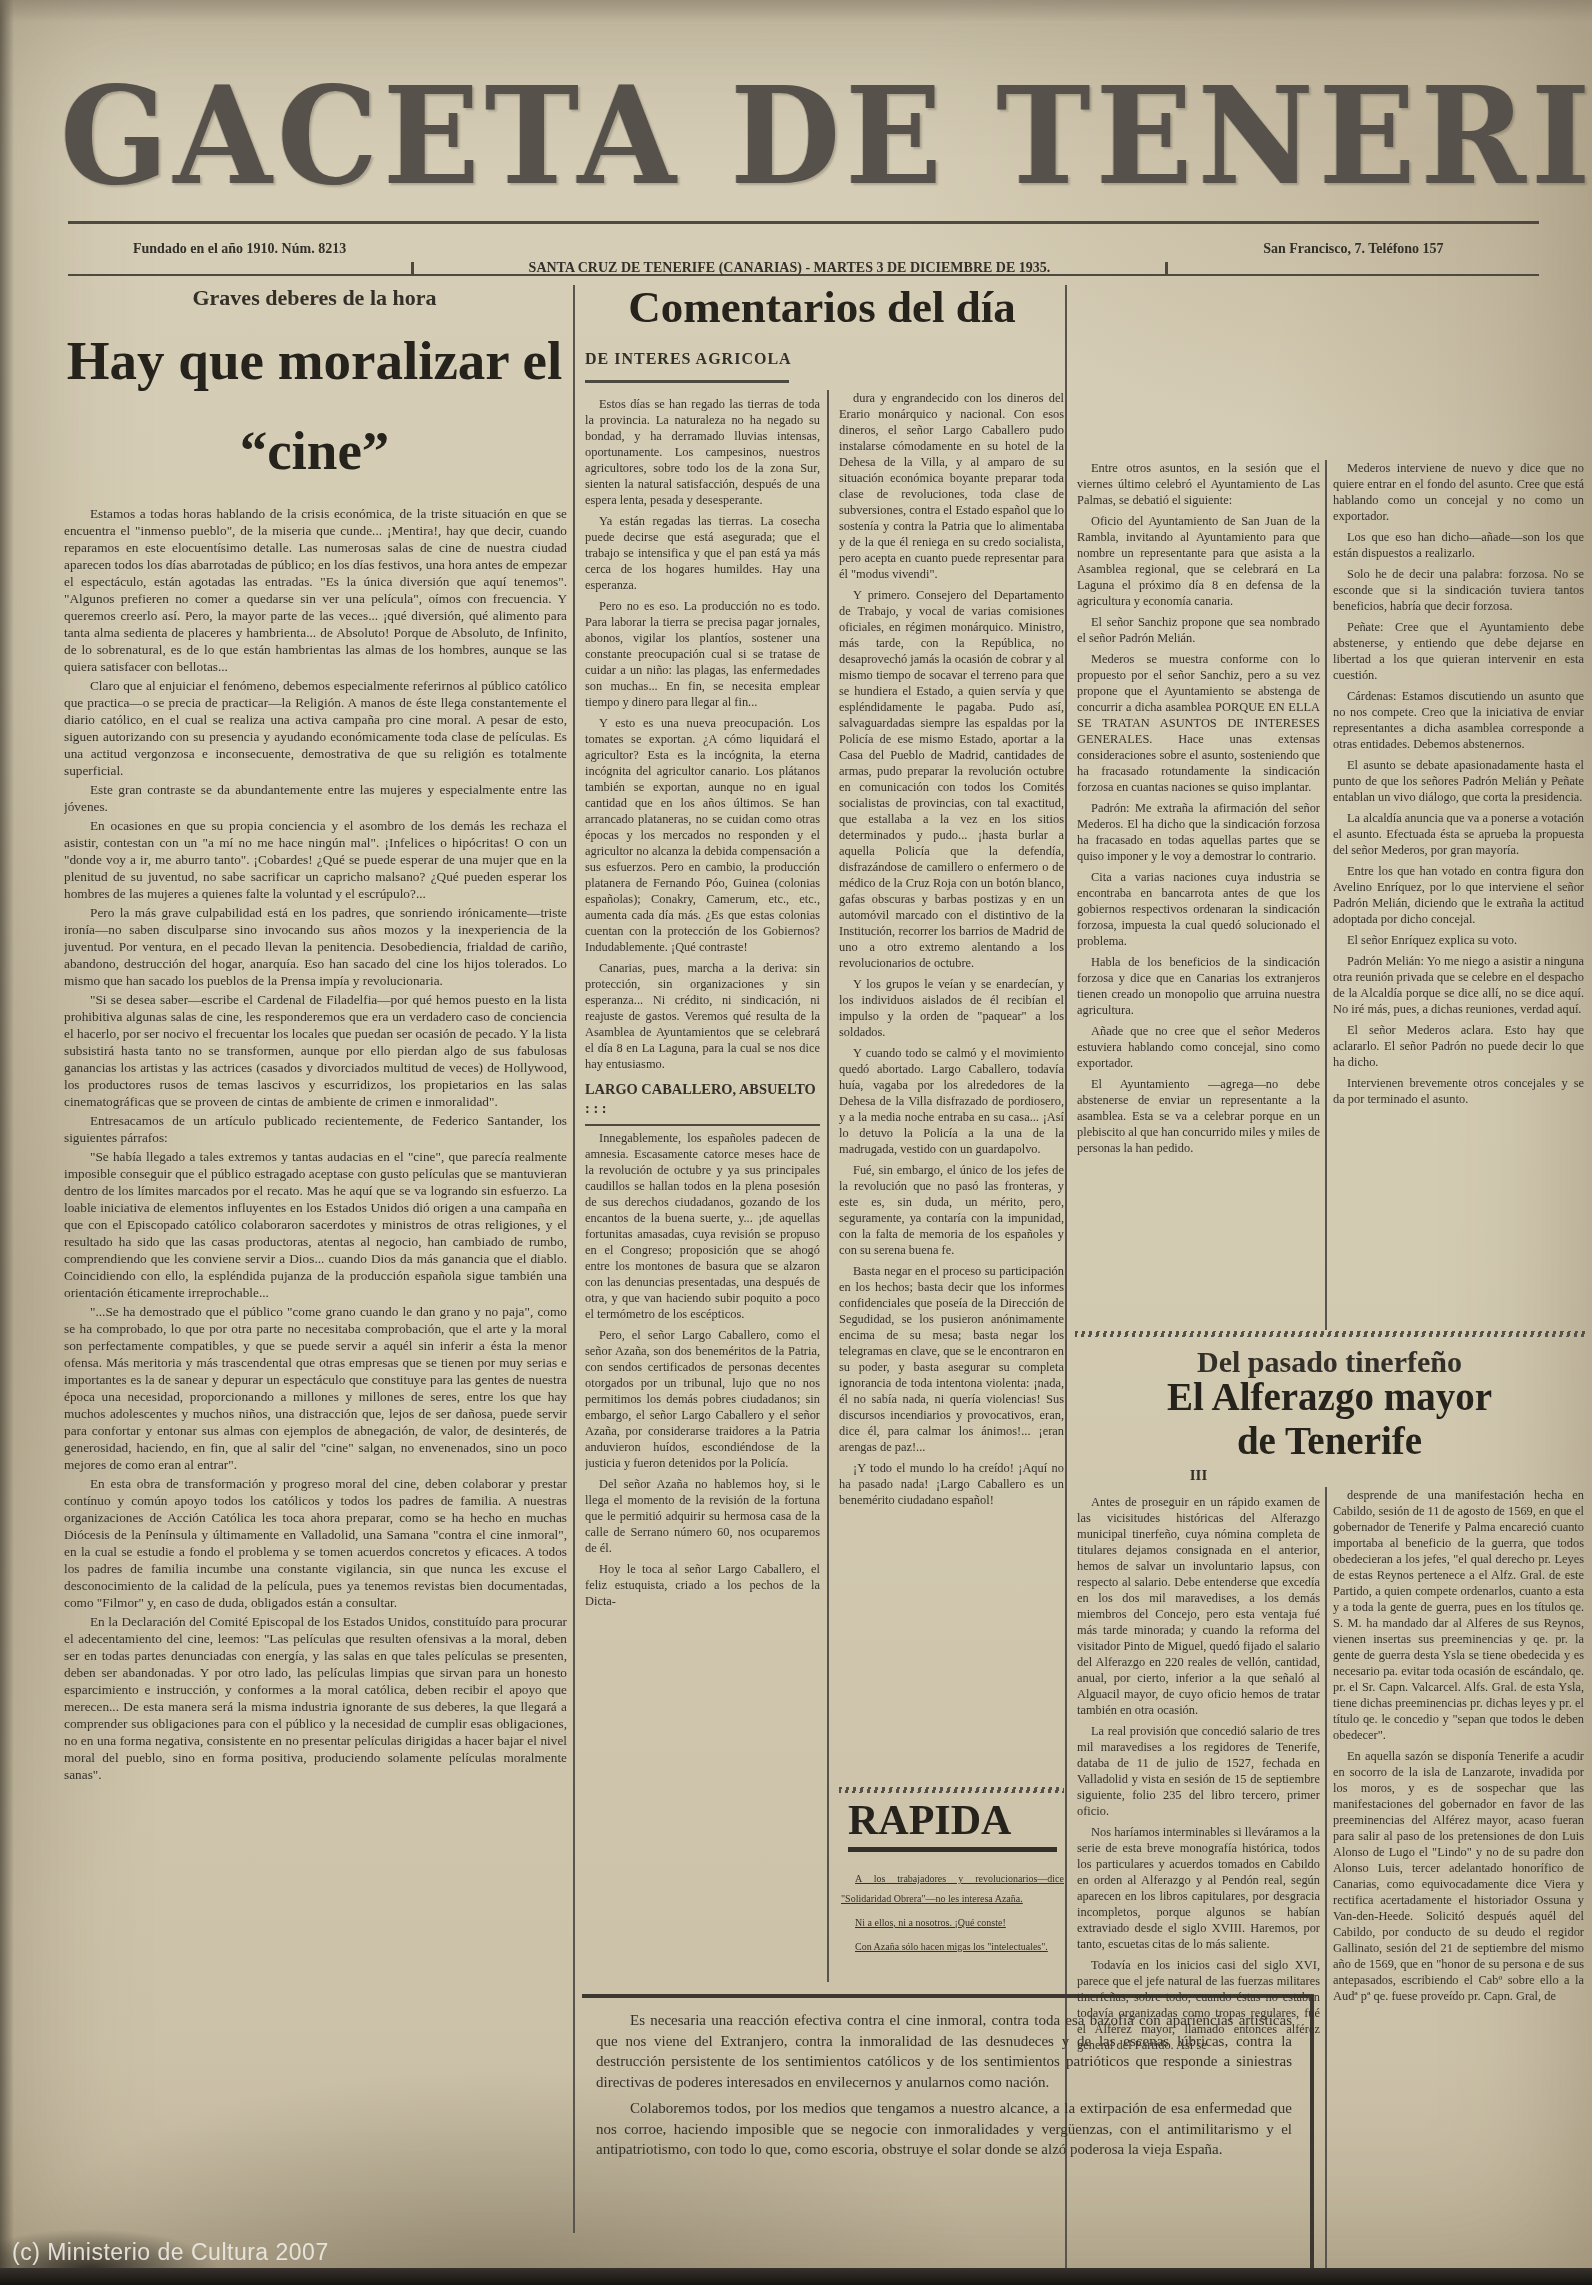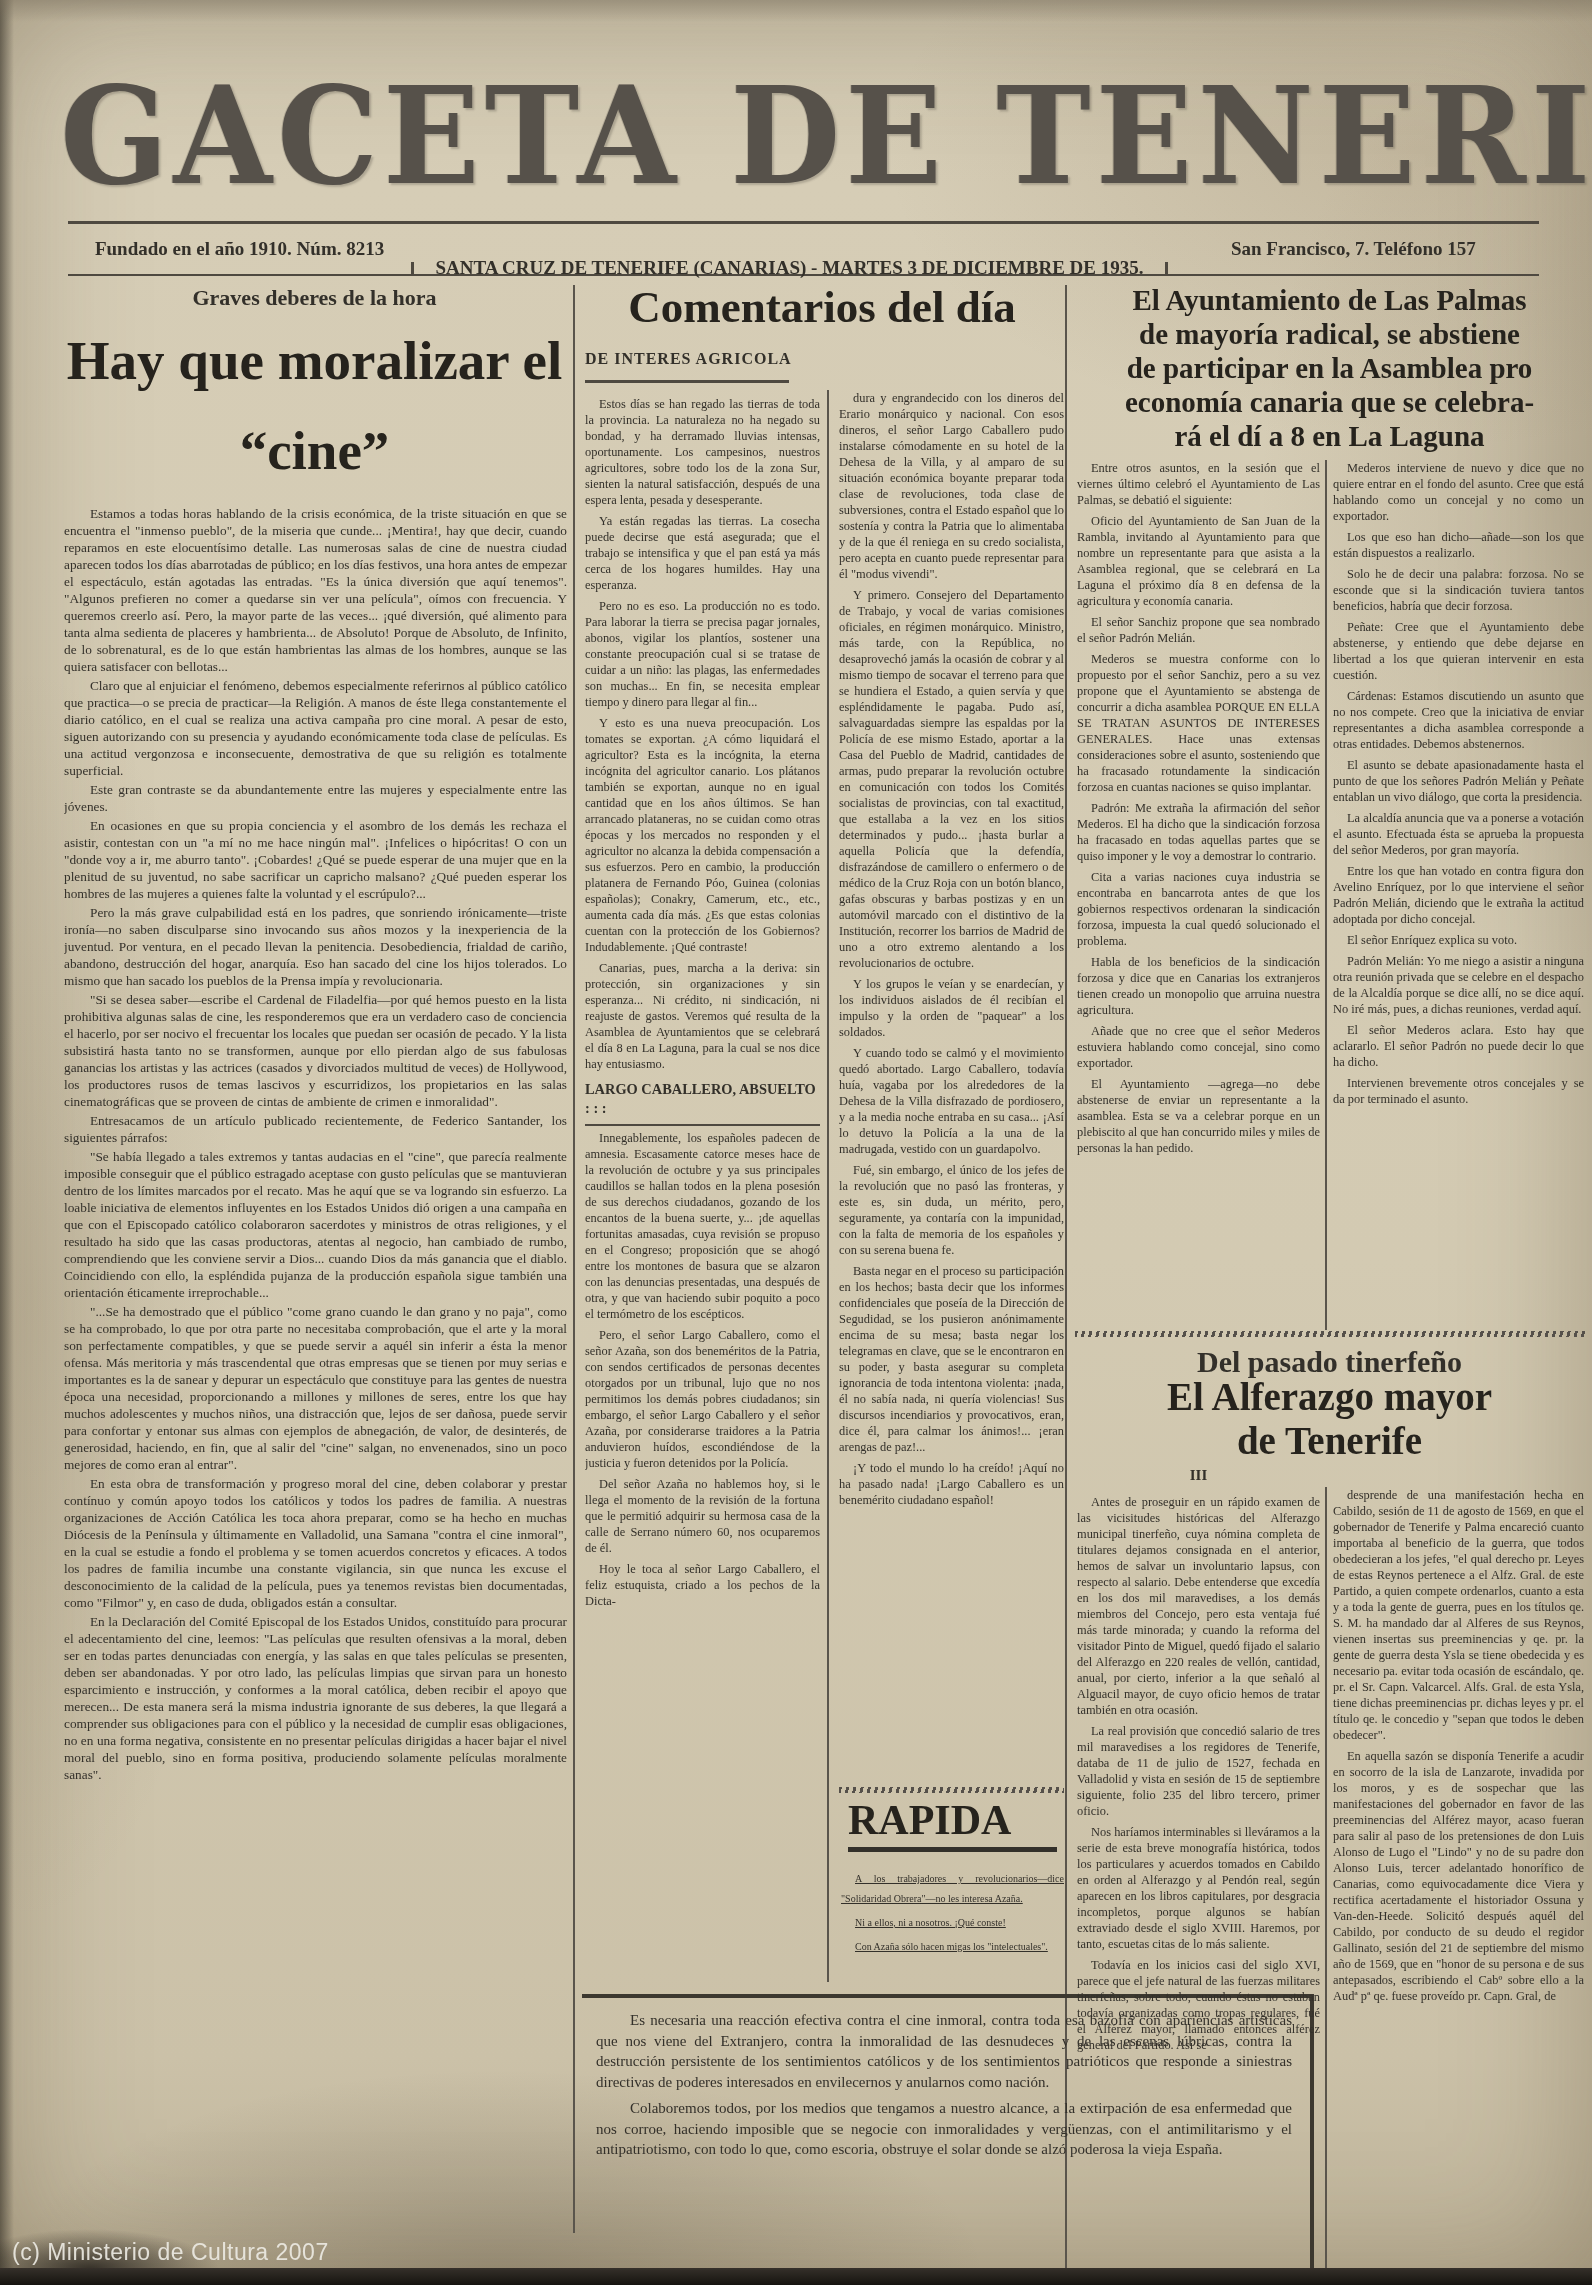--- a/index.html
+++ b/index.html
@@ -16,21 +16,21 @@
         background:linear-gradient(90deg,rgba(40,36,28,.55),transparent);z-index:5;}
   .page::after{content:"";position:absolute;left:0;right:0;top:0;height:22px;
         background:linear-gradient(180deg,rgba(120,110,92,.45),transparent);z-index:5;}
   .abs{position:absolute;}
   .masthead{left:60px;width:1473px;top:52px;height:167px;margin:0;text-align:center;
         font-family:"DejaVu Serif","Liberation Serif",serif;font-weight:700;
         font-size:127px;line-height:167px;letter-spacing:5px;color:#56514a;
         text-shadow:2px 2px 2px rgba(60,55,48,.25), -1px 0 0 rgba(60,55,48,.2);
         transform:scaleY(1.06);white-space:nowrap;}
   .dateline{left:68px;width:1471px;top:221px;height:50px;display:flex;align-items:center;
-        border-top:3px solid #4e4940;border-bottom:2px solid #4e4940;font-weight:700;font-size:19px;}
+        border-top:3px solid #4e4940;border-bottom:2px solid #4e4940;font-weight:700;font-size:14px;}
   .dl-cell{padding:4px 10px;}
   .dl-left{width:23%;text-align:center;}
   .dl-center{width:52%;text-align:center;border-left:3px solid #4e4940;border-right:3px solid #4e4940;align-self:stretch;display:flex;align-items:center;justify-content:center;margin-top:38px;}
   .dl-right{width:25%;text-align:center;}
   .vrule{width:2px;background:#5a554c;}
   .kicker{font-weight:700;text-align:center;}
   .hl{font-weight:700;text-align:center;color:#26231d;}
   .art1-kicker{left:62px;width:505px;top:285px;font-size:22px;}
   .art1-hl{left:62px;width:505px;top:316px;font-size:55px;line-height:90px;}
   .art1-body{left:64px;width:503px;top:505px;height:1723px;overflow:hidden;}
@@ -145,27 +145,20 @@
       <p>A los trabajadores y revolucionarios—dice "Solidaridad Obrera"—no les interesa Azaña.</p>
       <p>Ni a ellos, ni a nosotros. ¡Qué conste!</p>
       <p>Con Azaña sólo hacen migas los "intelectuales".</p>
     </div>
 
   <div class="abs box">
       <p>Es necesaria una reacción efectiva contra el cine inmoral, contra toda esa bazofia con apariencias artísticas que nos viene del Extranjero, contra la inmoralidad de las desnudeces y de las escenas lúbricas, contra la destrucción persistente de los sentimientos católicos y de los sentimientos patrióticos que responde a siniestras directivas de poderes interesados en envilecernos y anularnos como nación.</p>
       <p>Colaboremos todos, por los medios que tengamos a nuestro alcance, a la extirpación de esa enfermedad que nos corroe, haciendo imposible que se negocie con inmoralidades y vergüenzas, con el antimilitarismo y el antipatriotismo, con todo lo que, como escoria, obstruye el solar donde se alzó poderosa la vieja España.</p>
     </div>
 
-  <div class="abs hl lp-hl">
-      <div>El Ayuntamiento de Las Palmas</div>
-      <div>de mayoría radical, se abstiene</div>
-      <div>de participar en la Asamblea pro</div>
-      <div>economía canaria que se celebra-</div>
-      <div>rá el dí a 8 en La Laguna</div>
-    </div>
   <div class="abs ncol lp-col1">
       <p>Entre otros asuntos, en la sesión que el viernes último celebró el Ayuntamiento de Las Palmas, se debatió el siguiente:</p>
       <p>Oficio del Ayuntamiento de San Juan de la Rambla, invitando al Ayuntamiento para que nombre un representante para que asista a la Asamblea regional, que se celebrará en La Laguna el próximo día 8 en defensa de la agricultura y economía canaria.</p>
       <p>El señor Sanchiz propone que sea nombrado el señor Padrón Melián.</p>
       <p>Mederos se muestra conforme con lo propuesto por el señor Sanchiz, pero a su vez propone que el Ayuntamiento se abstenga de concurrir a dicha asamblea PORQUE EN ELLA SE TRATAN ASUNTOS DE INTERESES GENERALES. Hace unas extensas consideraciones sobre el asunto, sosteniendo que ha fracasado rotundamente la sindicación forzosa en cuantas naciones se quiso implantar.</p>
       <p>Padrón: Me extraña la afirmación del señor Mederos. El ha dicho que la sindicación forzosa ha fracasado en todas aquellas partes que se quiso imponer y le voy a demostrar lo contrario.</p>
       <p>Cita a varias naciones cuya industria se encontraba en bancarrota antes de que los gobiernos respectivos ordenaran la sindicación forzosa, impuesta la cual quedó solucionado el problema.</p>
       <p>Habla de los beneficios de la sindicación forzosa y dice que en Canarias los extranjeros tienen creado un monopolio que arruina nuestra agricultura.</p>
       <p>Añade que no cree que el señor Mederos estuviera hablando como concejal, sino como exportador.</p>
       <p>El Ayuntamiento —agrega—no debe abstenerse de enviar un representante a la asamblea. Esta se va a celebrar porque en un plebiscito al que han concurrido miles y miles de personas la han pedido.</p>

